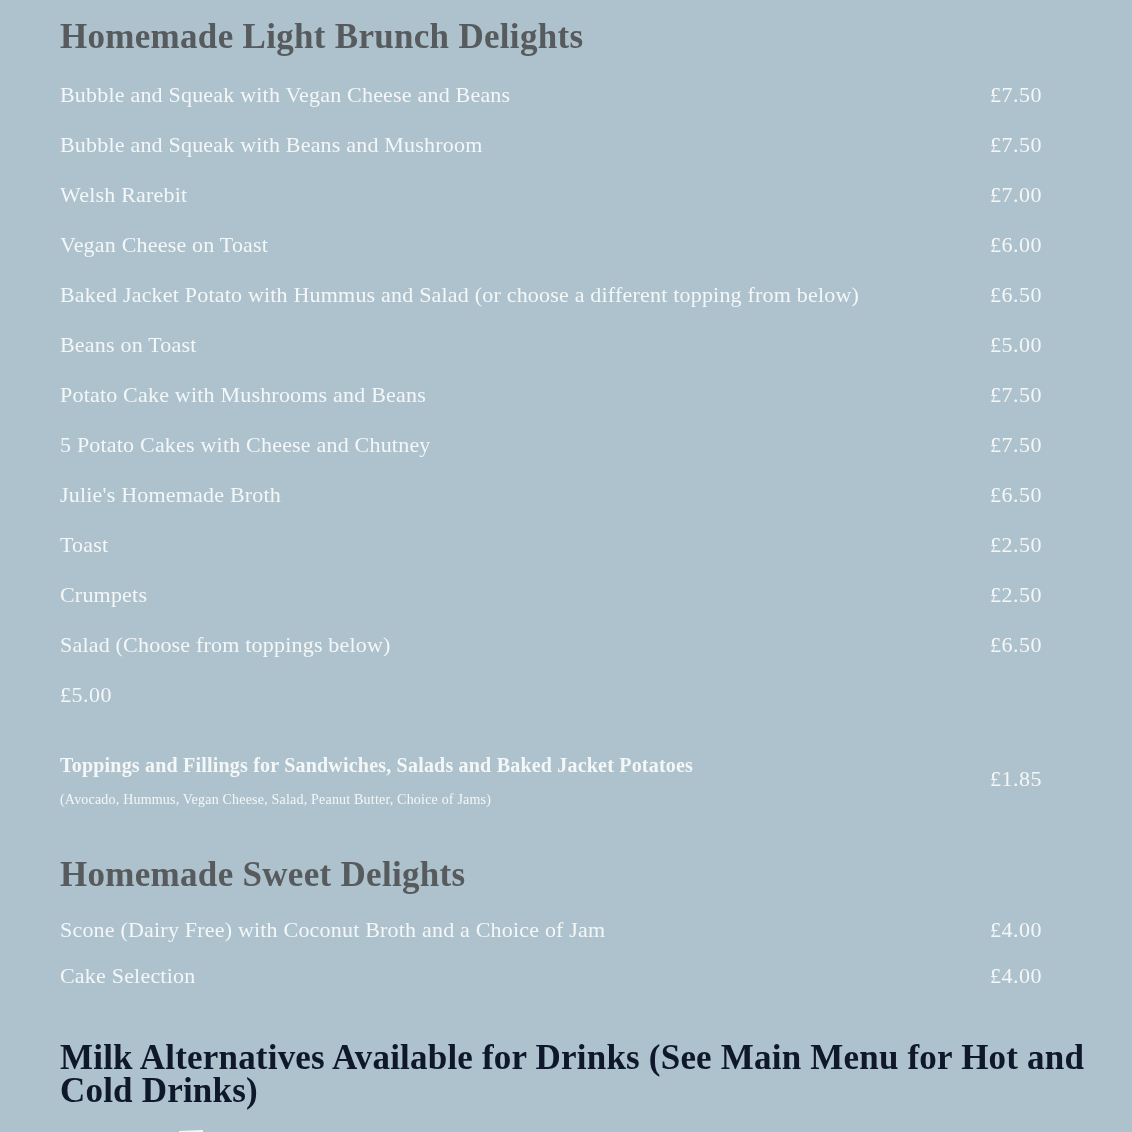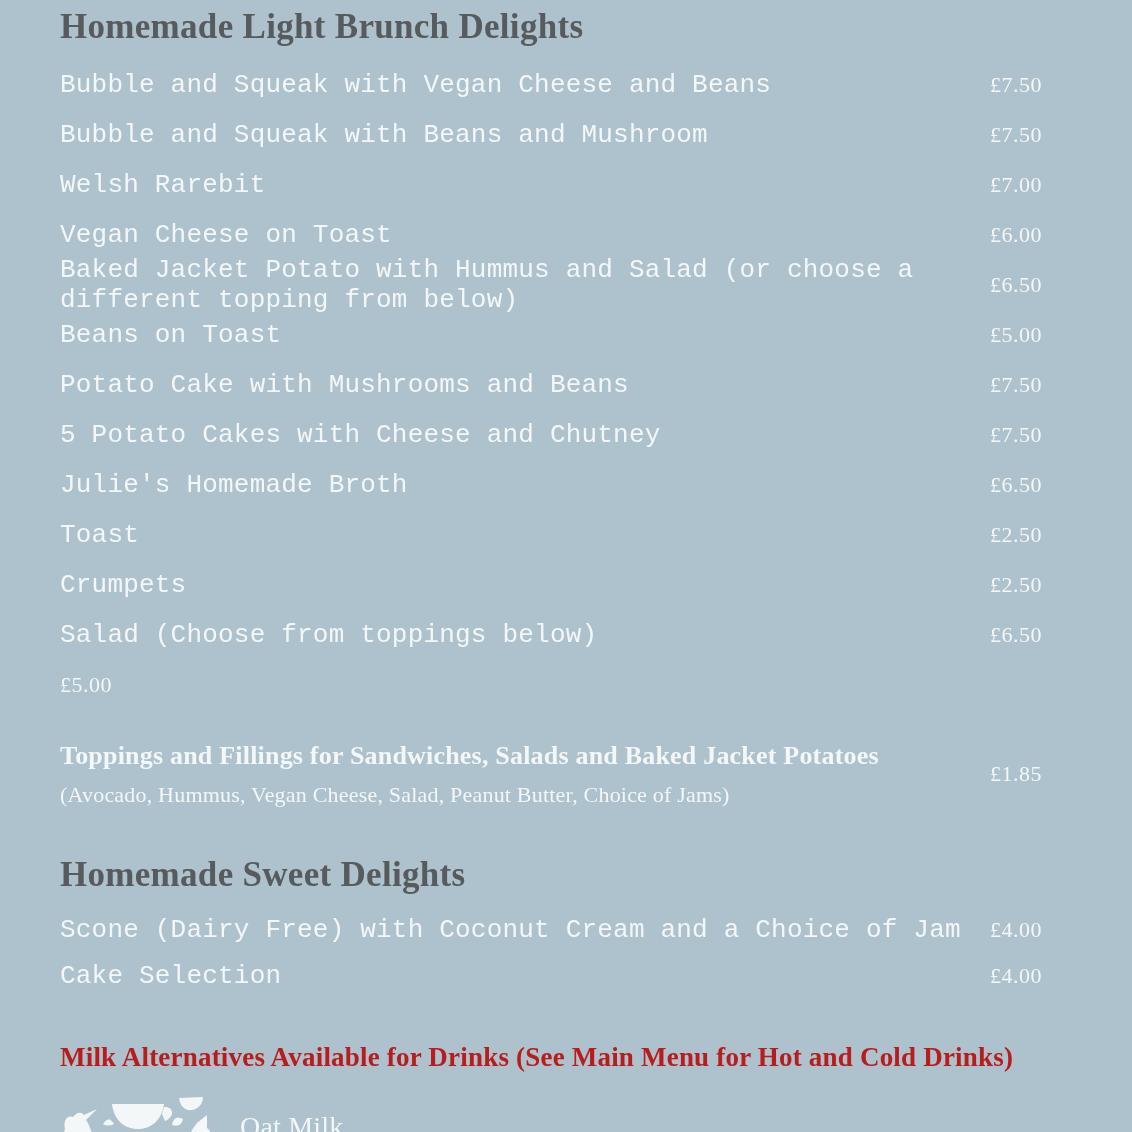--- a/index.html
+++ b/index.html
@@ -9,41 +9,41 @@
     overflow: hidden;
     background: #adc2cc;
     font-family: "Liberation Serif", "DejaVu Serif", serif;
   }
   .menu { padding-left: 60px; width: 1132px; }
 
   .section-title {
     font-size: 35px; font-weight: bold; color: #575b5e;
     margin: 0; line-height: 42px; letter-spacing: 0.3px;
   }
-  .brunch-title { padding-top: 6px; }
+  .brunch-title { padding-top: 16px; }
 
   .items { margin-top: 12px; }
   .row { display: flex; align-items: center; height: 50px; width: 1072px; }
   .row-sm { height: 46px; }
-  .item-name { font-size: 26px; color: #f4f7f8; width: 930px; letter-spacing: 0.2px; font-family: Liberation Mono, monospace; }
+  .item-name { font-size: 22px; color: #f4f7f8; width: 930px; letter-spacing: 0.2px; }
   .item-price { font-size: 22px; color: #f4f7f8; letter-spacing: 0.5px; }
 
   .toppings { display: flex; align-items: center; width: 1072px; margin-top: 30px; }
   .toppings-left { width: 930px; }
   .toppings-title {
-    font-size: 26px; font-weight: bold; color: #f4f7f8;
+    font-size: 20px; font-weight: bold; color: #f4f7f8;
     line-height: 31px; letter-spacing: 0.2px;
   }
-  .toppings-sub { font-size: 22px; color: #f4f7f8; margin-top: 11px; letter-spacing: 0.2px; }
+  .toppings-sub { font-size: 14px; color: #f4f7f8; margin-top: 11px; letter-spacing: 0.2px; }
 
   .sweet-title { margin-top: 46px; font-family: Liberation Serif, serif; }
   .items-sweet { margin-top: 11px; }
 
   .milk-title {
-    font-size: 27px; font-weight: bold; color: #b91c1c;
+    font-size: 35px; font-weight: bold; color: #0f172a;
     margin-top: 42px; line-height: 33px; letter-spacing: 0.2px;
   }
   .milk-row { display: flex; align-items: flex-start; margin-top: 20px; }
   .milk-icon { width: 156px; height: 96px; flex: 0 0 156px; }
   .milk-icon svg { display: block; width: 156px; height: 96px; }
   .milk-label { font-size: 28px; color: #f4f7f8; margin-left: 24px; margin-top: 17px; letter-spacing: 0.2px; }
 </style>
 </head>
 <body>
 
@@ -110,21 +110,21 @@
       <div class="toppings-title">Toppings and Fillings for Sandwiches, Salads and Baked Jacket Potatoes</div>
       <div class="toppings-sub">(Avocado, Hummus, Vegan Cheese, Salad, Peanut Butter, Choice of Jams)</div>
     </div>
     <span class="item-price">£1.85</span>
   </div>
 
   <h1 class="section-title sweet-title">Homemade Sweet Delights</h1>
 
   <div class="items-sweet">
     <div class="row row-sm">
-      <span class="item-name">Scone (Dairy Free) with Coconut Cream and a Choice of Jam</span>
+      <span class="item-name">Scone (Dairy Free) with Coconut Broth and a Choice of Jam</span>
       <span class="item-price">£4.00</span>
     </div>
     <div class="row row-sm">
       <span class="item-name">Cake Selection</span>
       <span class="item-price">£4.00</span>
     </div>
   </div>
 
   <div class="milk-title">Milk Alternatives Available for Drinks (See Main Menu for Hot and Cold Drinks)</div>
 

